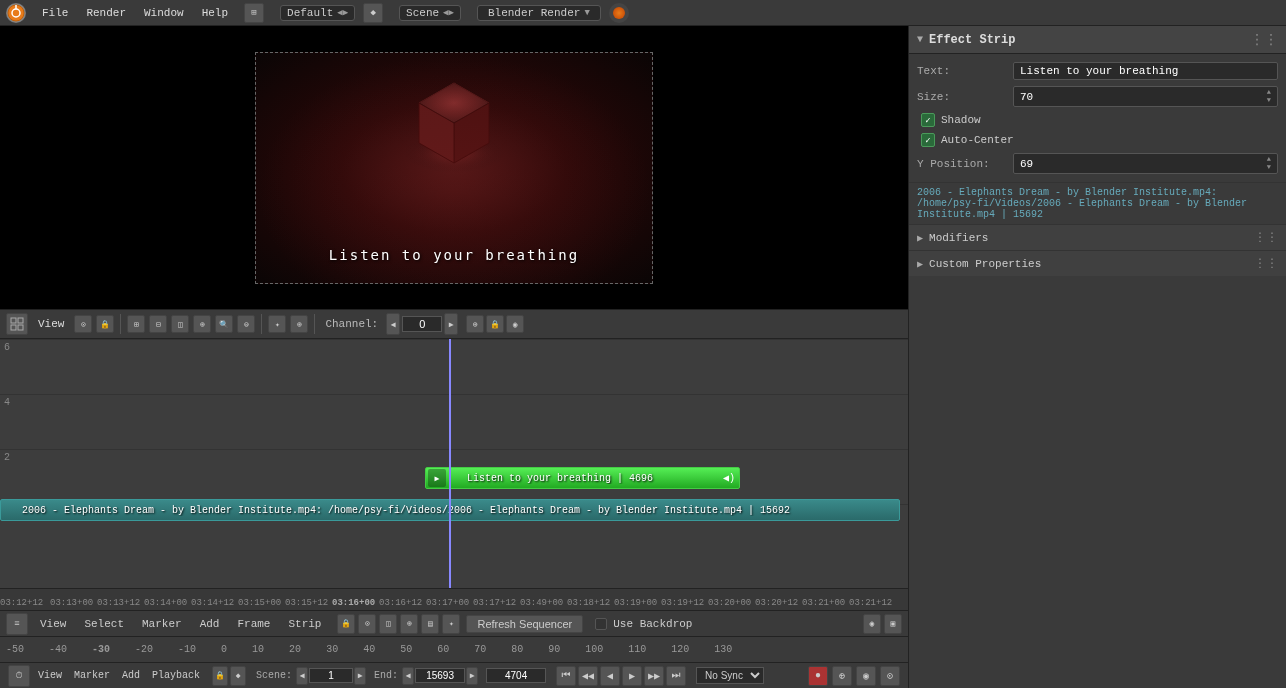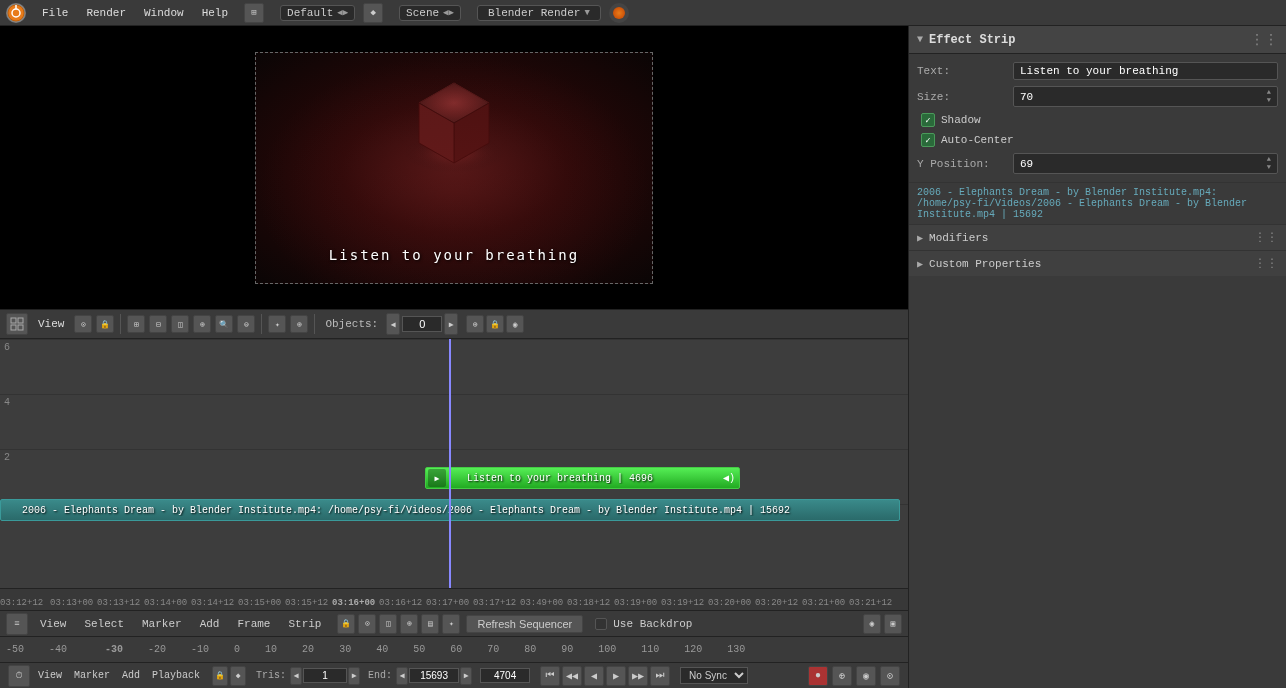--- a/index.html
+++ b/index.html
@@ -554,21 +554,21 @@
       <div class="toolbar-icon-btn" style="width:18px;height:18px;font-size:8px;">⊞</div>
       <div class="toolbar-icon-btn" style="width:18px;height:18px;font-size:8px;">⊟</div>
       <div class="toolbar-icon-btn" style="width:18px;height:18px;font-size:8px;">◫</div>
       <div class="toolbar-icon-btn" style="width:18px;height:18px;font-size:8px;">⊕</div>
       <div class="toolbar-icon-btn" style="width:18px;height:18px;font-size:8px;">🔍</div>
       <div class="toolbar-icon-btn" style="width:18px;height:18px;font-size:8px;">⊜</div>
       <div style="width:1px;height:20px;background:#555;margin:0 2px;"></div>
       <div class="toolbar-icon-btn" style="width:18px;height:18px;font-size:8px;">✦</div>
       <div class="toolbar-icon-btn" style="width:18px;height:18px;font-size:8px;">⊕</div>
       <div style="width:1px;height:20px;background:#555;margin:0 2px;"></div>
-      <span class="toolbar-label">Objects:</span>
+      <span class="toolbar-label">Channel:</span>
       <div style="display:flex;align-items:center;gap:2px;">
         <div class="toolbar-icon-btn" style="width:14px;height:22px;font-size:8px;">◀</div>
         <input class="channel-input" type="text" value="0" style="">
         <div class="toolbar-icon-btn" style="width:14px;height:22px;font-size:8px;">▶</div>
       </div>
       <div style="margin-left:4px;display:flex;gap:2px;">
         <div class="toolbar-icon-btn" style="width:18px;height:18px;font-size:8px;">⊕</div>
         <div class="toolbar-icon-btn" style="width:18px;height:18px;font-size:8px;">🔒</div>
         <div class="toolbar-icon-btn" style="width:18px;height:18px;font-size:8px;">◉</div>
       </div>
@@ -652,21 +652,21 @@
       <span style="color:#ccc;font-size:11px;">Use Backdrop</span>
       <div style="display:flex;gap:3px;margin-left:auto;">
         <div class="toolbar-icon-btn" style="width:18px;height:20px;font-size:8px;">◉</div>
         <div class="toolbar-icon-btn" style="width:18px;height:20px;font-size:8px;">▣</div>
       </div>
     </div>
 
     <div class="bottom-timeline">
       <span>-50</span>
       <span style="margin-left:22px;">-40</span>
-      <span style="margin-left:35px;font-weight:bold;">-30</span>
+      <span style="margin-left:22px;font-weight:bold;">-30</span>
       <span style="margin-left:22px;">-20</span>
       <span style="margin-left:22px;">-10</span>
       <span style="margin-left:22px;">0</span>
       <span style="margin-left:22px;">10</span>
       <span style="margin-left:22px;">20</span>
       <span style="margin-left:22px;">30</span>
       <span style="margin-left:22px;">40</span>
       <span style="margin-left:22px;">50</span>
       <span style="margin-left:22px;">60</span>
       <span style="margin-left:22px;">70</span>
@@ -681,33 +681,33 @@
     <div class="timeline-bottom">
       <div style="width:22px;height:22px;background:#555;border:1px solid #444;border-radius:2px;display:flex;align-items:center;justify-content:center;font-size:9px;">⏱</div>
       <div class="bottom-menu-item" style="font-size:10px;padding:2px 4px;">View</div>
       <div class="bottom-menu-item" style="font-size:10px;padding:2px 4px;">Marker</div>
       <div class="bottom-menu-item" style="font-size:10px;padding:2px 4px;">Add</div>
       <div class="bottom-menu-item" style="font-size:10px;padding:2px 4px;">Playback</div>
       <div style="display:flex;gap:2px;margin-left:4px;">
         <div class="toolbar-icon-btn" style="width:16px;height:20px;font-size:8px;">🔒</div>
         <div class="toolbar-icon-btn" style="width:16px;height:20px;font-size:8px;">◆</div>
       </div>
-      <span style="margin-left:6px;color:#aaa;">Tris:</span>
+      <span style="margin-left:6px;color:#aaa;">Scene:</span>
       <div style="display:flex;align-items:center;gap:1px;">
         <div class="toolbar-icon-btn" style="width:12px;height:18px;font-size:8px;">◀</div>
         <input style="background: rgb(42, 42, 42); border: 1px solid rgb(85, 85, 85); color: rgb(255, 255, 255); width: 44px; padding: 1px 3px; font-size: 10px; text-align: center;" type="text" value="1">
         <div class="toolbar-icon-btn" style="width:12px;height:18px;font-size:8px;">▶</div>
       </div>
       <span style="margin-left:4px;color:#aaa;">End:</span>
       <div style="display:flex;align-items:center;gap:1px;">
         <div class="toolbar-icon-btn" style="width:12px;height:18px;font-size:8px;">◀</div>
         <input style="background: rgb(42, 42, 42); border: 1px solid rgb(85, 85, 85); color: rgb(255, 255, 255); width: 50px; padding: 1px 3px; font-size: 10px; text-align: center;" type="text" value="15693">
         <div class="toolbar-icon-btn" style="width:12px;height:18px;font-size:8px;">▶</div>
       </div>
-      <input style="background: rgb(42, 42, 42); border: 1px solid rgb(85, 85, 85); color: rgb(255, 255, 255); width: 50px; padding: 1px 3px; font-size: 10px; text-align: center; margin-left: 4px;" type="text" value="4704">
+      <input style="background: rgb(42, 42, 42); border: 1px solid rgb(85, 85, 85); color: rgb(255, 255, 255); width: 60px; padding: 1px 3px; font-size: 10px; text-align: center; margin-left: 4px;" type="text" value="4704">
 
       <div style="display:flex;gap:2px;margin-left:6px;">
         <div class="pb-btn">⏮</div>
         <div class="pb-btn">◀◀</div>
         <div class="pb-btn">◀</div>
         <div class="pb-btn">▶</div>
         <div class="pb-btn">▶▶</div>
         <div class="pb-btn">⏭</div>
       </div>
 

